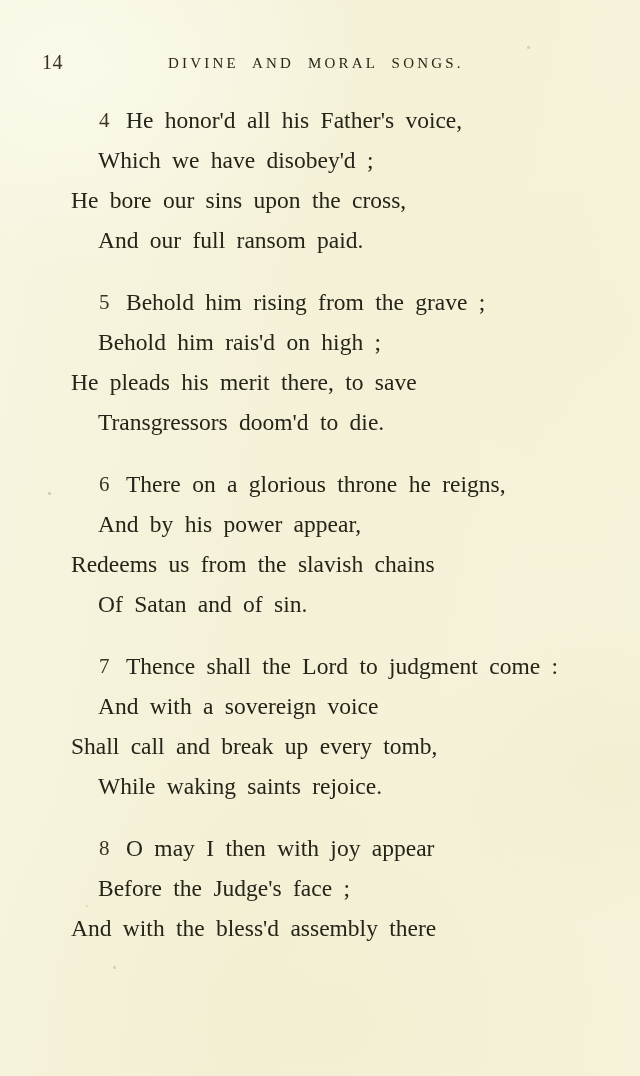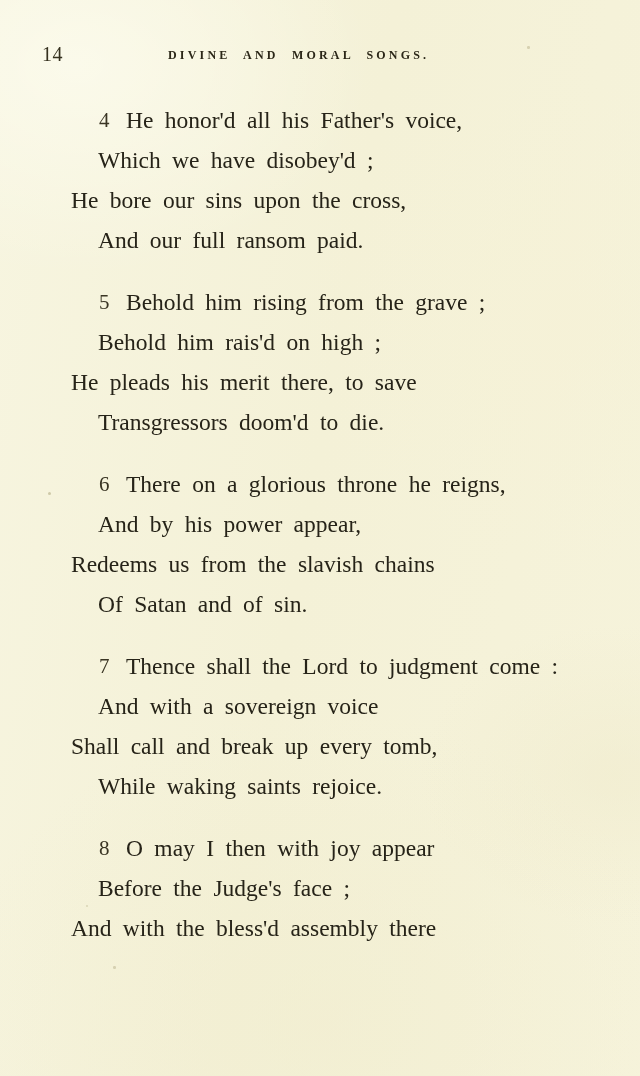--- a/index.html
+++ b/index.html
@@ -27,45 +27,44 @@
       radial-gradient(ellipse 380px 340px at 88% 30%, rgba(246,241,214,0.55), rgba(246,241,214,0) 72%),
       radial-gradient(ellipse 500px 420px at 50% 95%, rgba(240,236,205,0.50), rgba(240,236,205,0) 74%),
       radial-gradient(ellipse 260px 200px at 96% 72%, rgba(238,233,201,0.45), rgba(238,233,201,0) 75%),
       linear-gradient(100deg, #f7f5e0 0%, #f4f1d7 48%, #f6f3db 100%);
     box-sizing: border-box;
   }
 
   
   .running-head {
     position: absolute;
-    top: 41px;
+    top: 49px;
     left: 0;
     width: 640px;
     height: 26px;
   }
   .folio {
     position: absolute;
     left: 42px;
     top: 0;
     font-size: 20px;
     line-height: 26px;
     color: #35311f;
     letter-spacing: 0.4px;
   }
   .head-title {
     position: absolute;
     left: 168px;
     top: 2px;
-    font-size: 12px;
+    font-size: 15px;
     line-height: 24px;
     letter-spacing: 3.2px;
     word-spacing: 7px;
     color: #2b2718;
     white-space: nowrap;
-    font-weight: bold;
   }
 
   
   .verses {
     position: absolute;
     top: 100px;
     left: 0;
     width: 640px;
   }
   .stanza {

